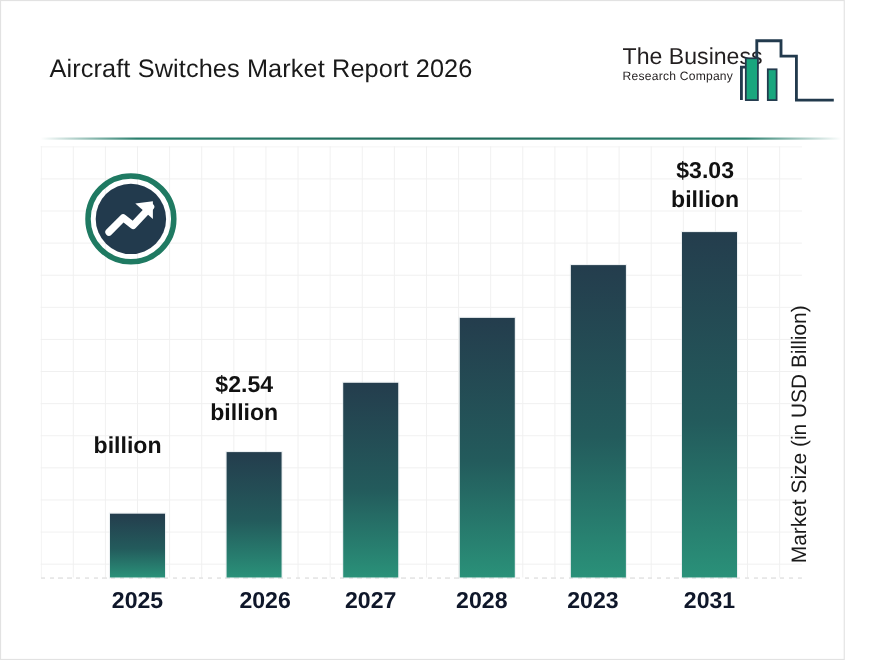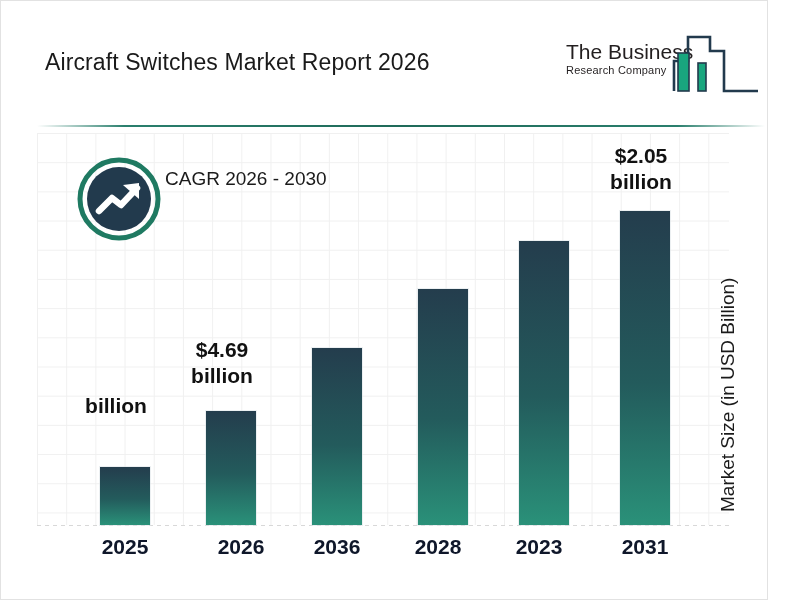--- a/index.html
+++ b/index.html
@@ -228,49 +228,48 @@
       <div class="bar" style="left: 417px; top: 288px; height: 236px;"></div>
       <div class="bar" style="left: 518px; top: 240px; height: 284px;"></div>
       <div class="bar" style="left: 619px; top: 210px; height: 314px;"></div>
     </div>
 
   <div id="value-labels-layer">
       <div class="value-label" style="left: 67px; top: 392px;">
         <div>billion</div>
       </div>
       <div class="value-label" style="left: 173px; top: 336px;">
-        <div>$4.69</div>
+        <div>$2.54</div>
         <div>billion</div>
       </div>
       <div class="value-label" style="left: 592px; top: 142px;">
-        <div>$2.05</div>
+        <div>$3.03</div>
         <div>billion</div>
       </div>
     </div>
 
   <div id="xticks-layer">
       <div class="xtick" style="left: 79px;">2025</div>
       <div class="xtick" style="left: 195px;">2026</div>
-      <div class="xtick" style="left: 291px;">2036</div>
+      <div class="xtick" style="left: 291px;">2027</div>
       <div class="xtick" style="left: 392px;">2028</div>
       <div class="xtick" style="left: 493px;">2023</div>
       <div class="xtick" style="left: 599px;">2031</div>
     </div>
 
   <div id="ylabel">
     <span id="ylabel-inner">Market Size (in USD Billion)</span>
   </div>
 
   <div id="cagr">
     <div id="cagr-circle">
       <svg width="84" height="84" viewBox="0 0 84 84" aria-hidden="true">
         <circle cx="42" cy="42" r="39" fill="none" stroke="#1f7a62" stroke-width="5"></circle>
         <circle cx="42" cy="42" r="32" fill="#223a4d"></circle>
         <polyline points="22,54 35,41 44,48 60,31" fill="none" stroke="#ffffff" stroke-width="6.5" stroke-linecap="round" stroke-linejoin="round"></polyline>
         <polygon points="62,26 62,42 46,28" fill="#ffffff"></polygon>
       </svg>
     </div>
     <div id="cagr-text">
-      <div id="cagr-period">CAGR 2026 - 2030</div>
     </div>
   </div>
 
 </div>
 
 </body></html>

